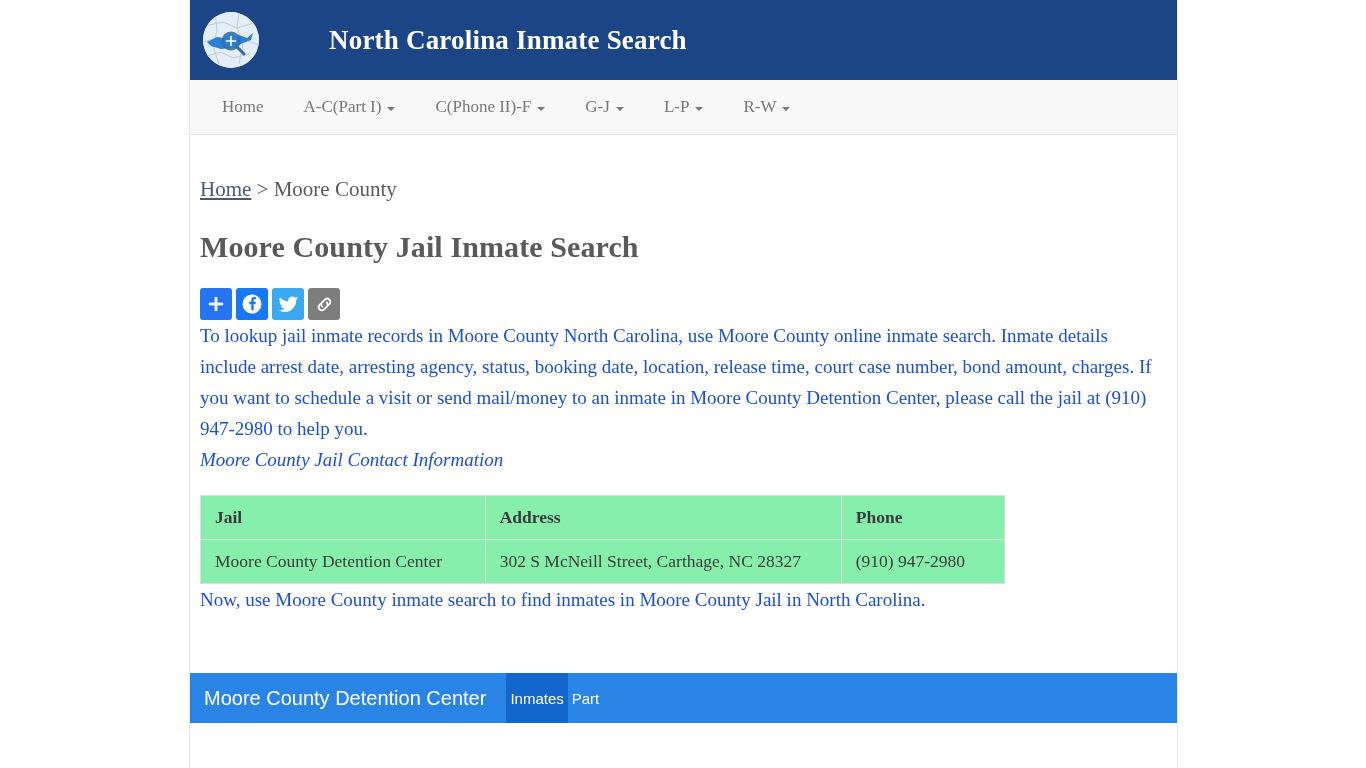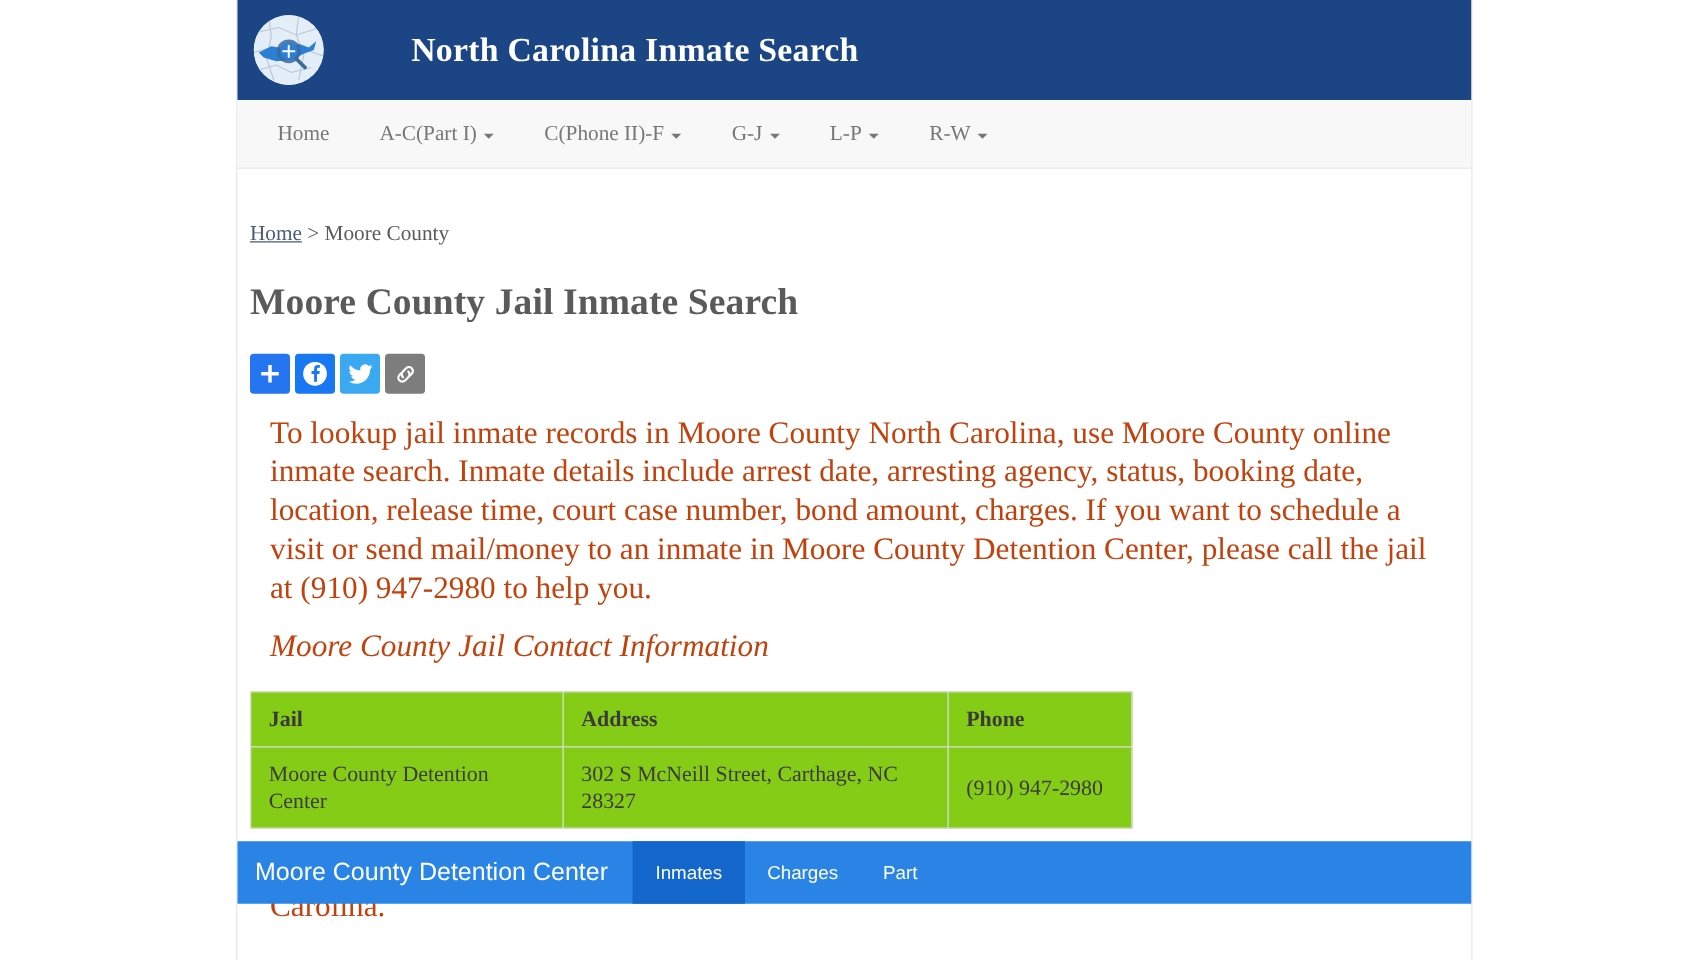--- a/index.html
+++ b/index.html
@@ -93,21 +93,21 @@
     border-right: 4px solid transparent;
     border-top: 4px solid #777777;
     margin-top: 3px;
   }
 
   
   .content {
     padding: 0 10px 0 10px;
   }
   .breadcrumb {
-    font-size: 17px;
+    font-size: 21px;
     color: #5a5a5a;
     margin: 42px 0 0 0;
     padding-left: 0;
   }
   .breadcrumb a {
     color: #4a5a77;
     text-decoration: underline;
   }
   .page-title {
     font-family: "Liberation Serif", serif;
@@ -133,36 +133,36 @@
     justify-content: center;
     cursor: pointer;
   }
   .share-addthis { background: #2575f0; }
   .share-facebook { background: #1877f2; }
   .share-twitter { background: #3aa9f2; }
   .share-link { background: #7d7d7d; }
 
   
   p.body-text {
-    font-size: 25px;
+    font-size: 19px;
     line-height: 31px;
-    color: #c2410c;
-    margin: 16px;
+    color: #1d4ed8;
+    margin: 0;
     max-width: 963px;
   }
   .para-intro { margin-top: 40px; }
   .para-contact-heading { margin-top: 28px; font-style: italic; }
   .para-outro { margin-top: 26px; }
 
   
   table.contact-table {
     border-collapse: collapse;
     margin-top: 20px;
-    width: 706px;
-    background: #84cc16;
+    width: 805px;
+    background: #86efac;
   }
   table.contact-table th,
   table.contact-table td {
     border: 1px solid #dddddd;
     text-align: left;
     font-size: 17.5px;
     padding: 11px 14px;
     color: #3c3c3c;
   }
   table.contact-table th {
@@ -193,21 +193,21 @@
     align-items: center;
     padding: 0 20px 0 14px;
     white-space: nowrap;
     cursor: pointer;
   }
   .tab {
     color: #ffffff;
     font-size: 15px;
     display: flex;
     align-items: center;
-    padding: 0 18px;
+    padding: 0 4px;
     white-space: nowrap;
     cursor: pointer;
   }
   .tab.active { background: #1366cc; }
   .tab-rest { flex: 1; }
 </style>
 </head>
 <body>
 
 <div class="page">
@@ -322,22 +322,19 @@
 
       <p class="body-text para-outro">Now, use Moore County inmate search to find inmates in Moore County Jail in North Carolina.</p>
     </div>
 
     <div class="tabbar">
       <div class="tab-brand">Moore County Detention Center</div>
       <div class="tab active">
         <span>Inmates</span>
       </div>
       <div class="tab">
-        <span>Charges</span>
-      </div>
-      <div class="tab">
         <span>Part</span>
       </div>
       <div class="tab-rest"></div>
     </div>
 
   </div>
 </div>
 
 </body></html>

